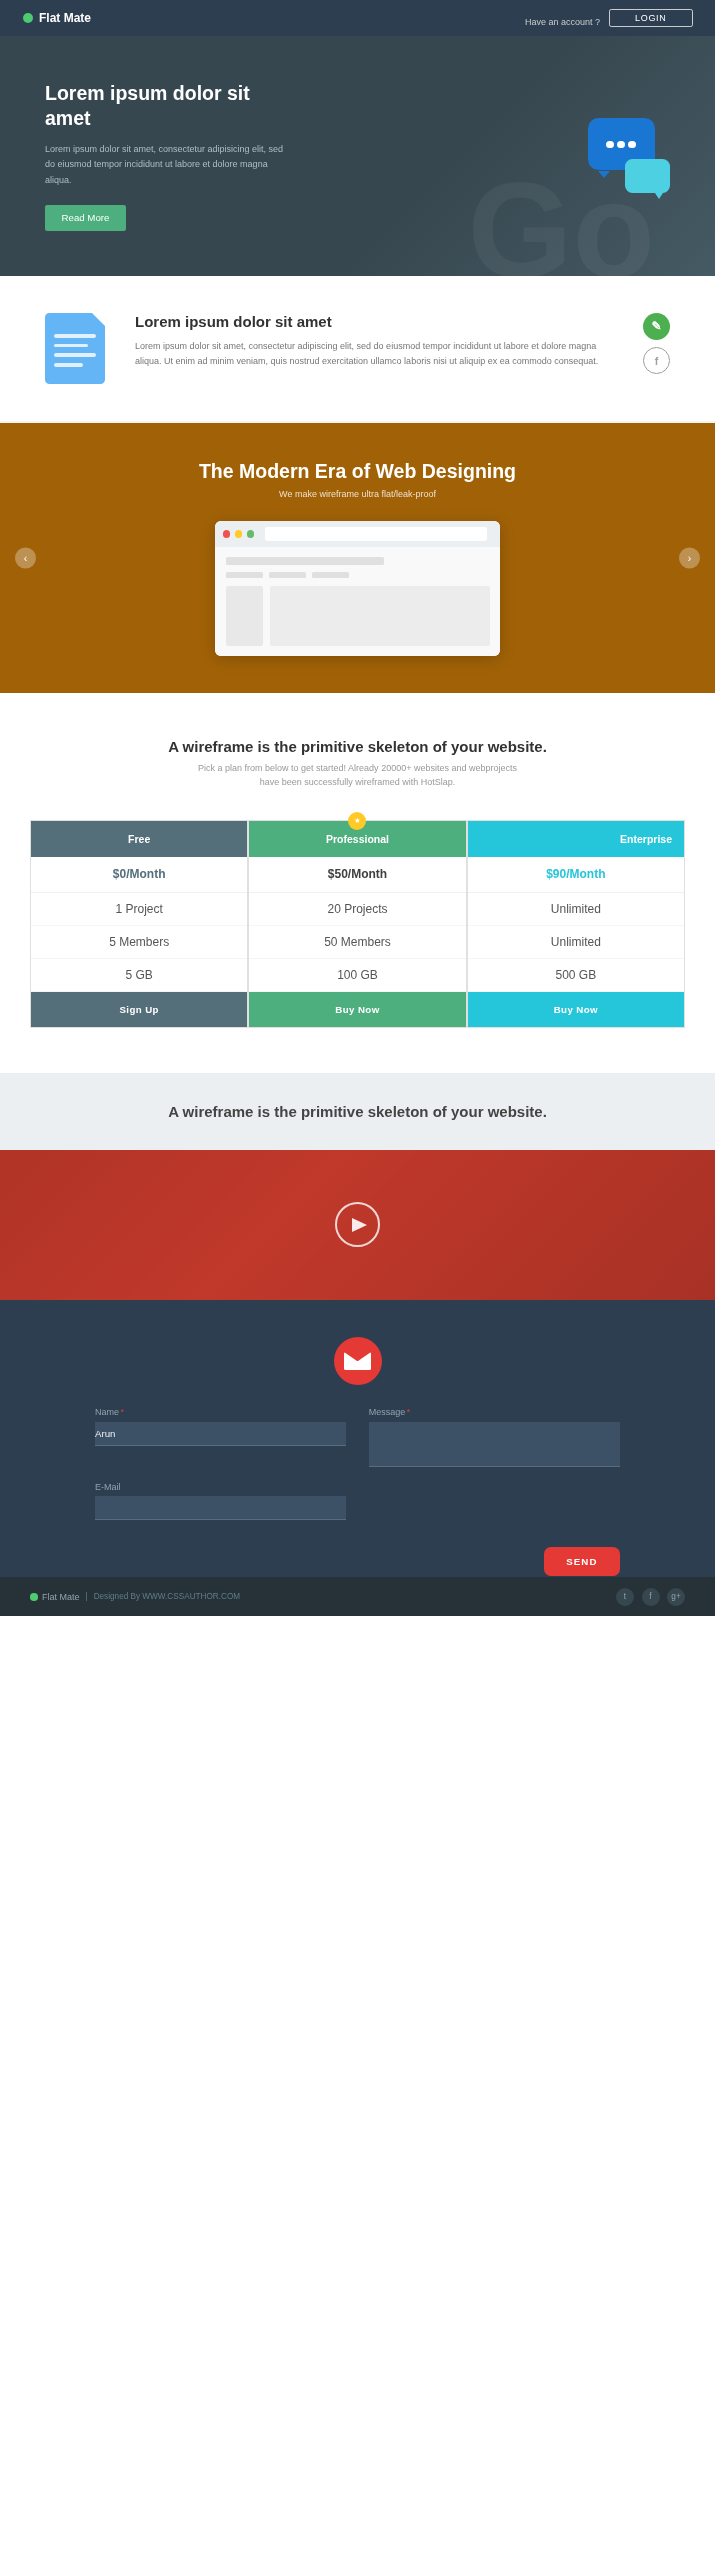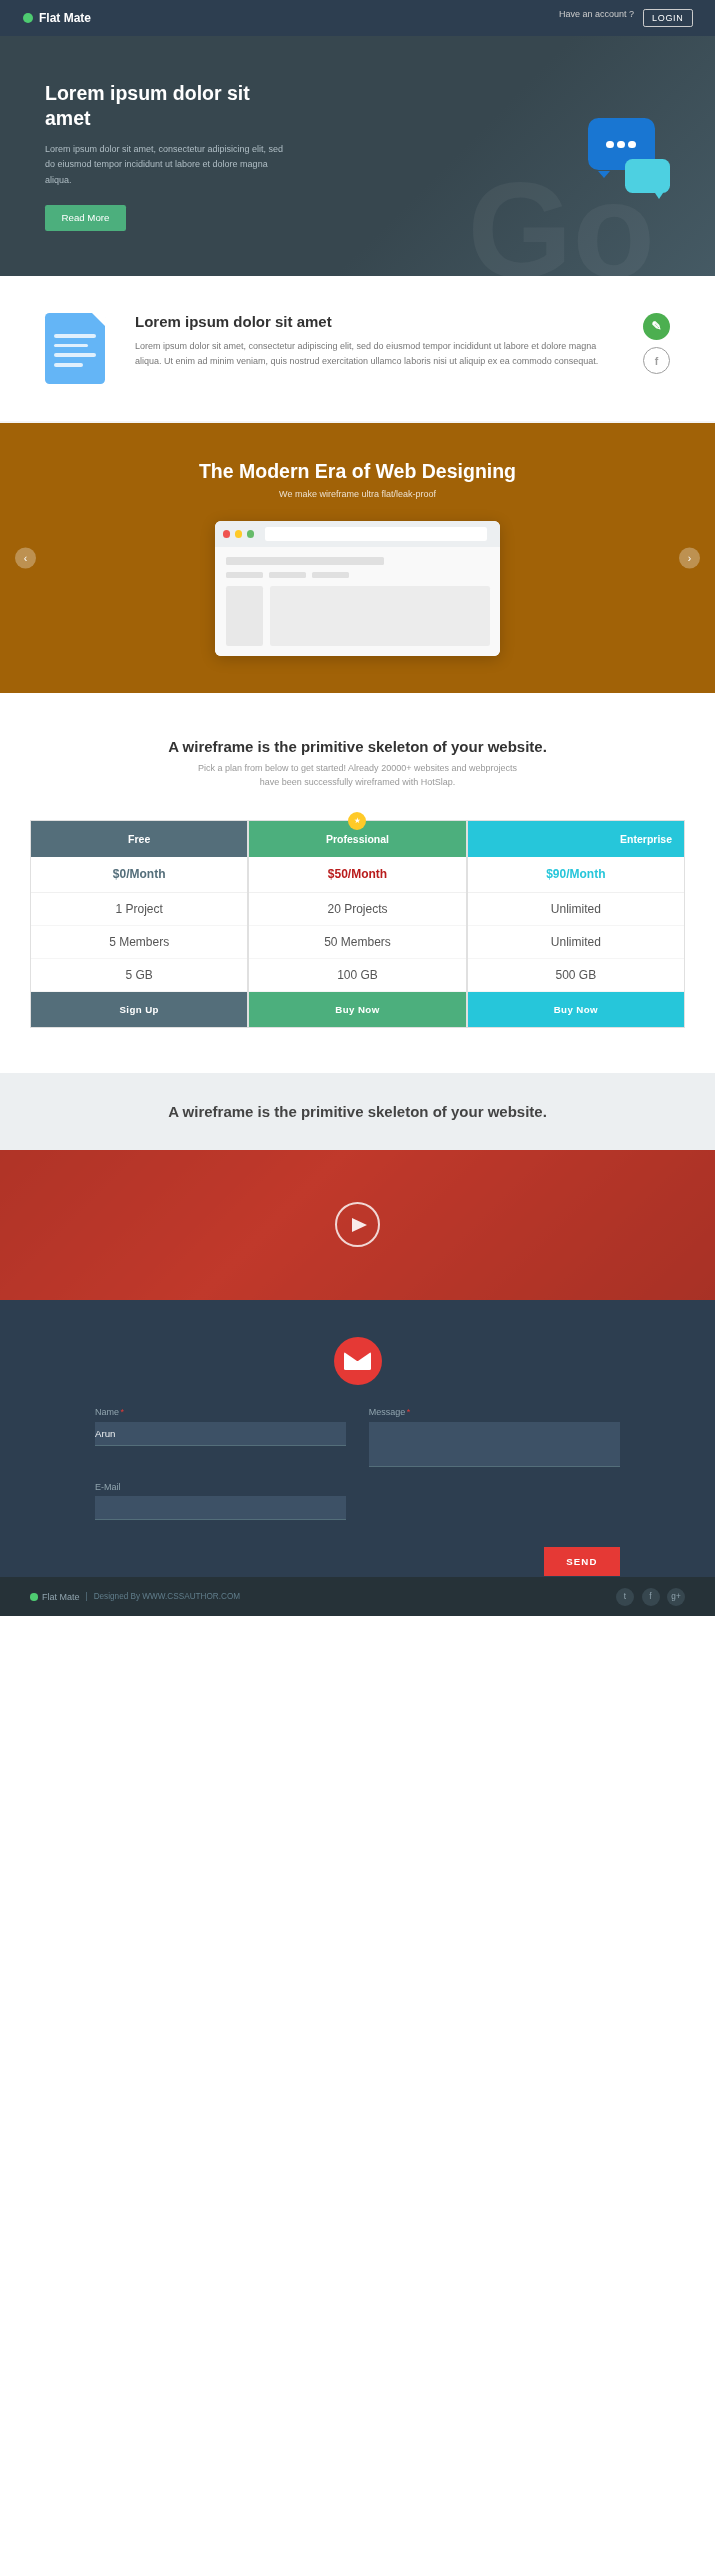--- a/index.html
+++ b/index.html
@@ -21,30 +21,30 @@
       font-size: 12px;
       font-weight: 600;
     }
     .brand-dot {
       width: 10.5px; height: 10.5px;
       background: #4ecb71;
       border-radius: 50%;
     }
     .navbar-right {
       display: flex;
-      align-items: flex-start;
+      align-items: flex-end;
       gap: 9px;
       color: #ccc;
       font-size: 9px;
     }
     .login-btn {
       background: transparent;
       border: 1.1px solid #ccc;
       color: #fff;
-      padding: 3px 8px;
+      padding: 3px 25px;
       border-radius: 2.2px;
       font-size: 9px;
       cursor: pointer;
       letter-spacing: 0.7px;
     }
 
     
     .hero {
       background: #37474f;
       padding: 45px 45px 45px 45px;
@@ -365,21 +365,21 @@
     .pricing-card.free .pricing-card-header { background: #546e7a; }
     .pricing-card.pro .pricing-card-header { background: #4caf7d; }
     .pricing-card.enterprise .pricing-card-header { background: #26c6da; text-align: right; }
     .pricing-price {
       font-size: 12px;
       font-weight: 700;
       padding: 10.5px;
       border-bottom: 0.7px solid #f0f0f0;
     }
     .pricing-card.free .pricing-price { color: #546e7a; }
-    .pricing-card.pro .pricing-price { color: #b91c1c; }
+    .pricing-card.pro .pricing-price { color: #404040; }
     .pricing-card.enterprise .pricing-price { color: #26c6da; }
     .pricing-feature {
       padding: 9px;
       font-size: 12px;
       color: #555;
       border-bottom: 0.7px solid #f5f5f5;
     }
     .pricing-btn {
       display: block;
       width: 100%;
@@ -545,21 +545,21 @@
       float: right;
       margin-top: 15px;
       background: #e53935;
       color: #fff;
       border: none;
       padding: 9px 22.5px;
       font-size: 9.7px;
       font-weight: 700;
       letter-spacing: 1.1px;
       cursor: pointer;
-      border-radius: 0;
+      border-radius: 7px;
     }
 
     
     .footer {
       background: #263238;
       padding: 10.5px 30px;
       display: flex;
       align-items: center;
       justify-content: space-between;
     }

